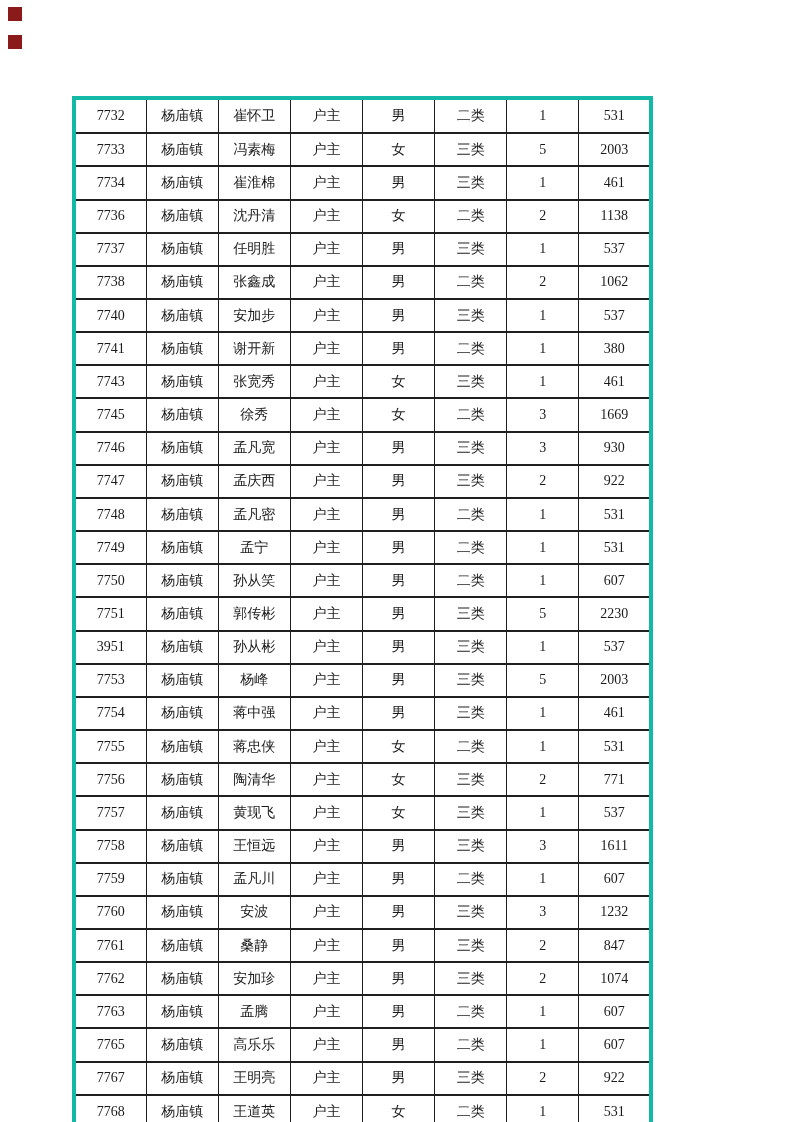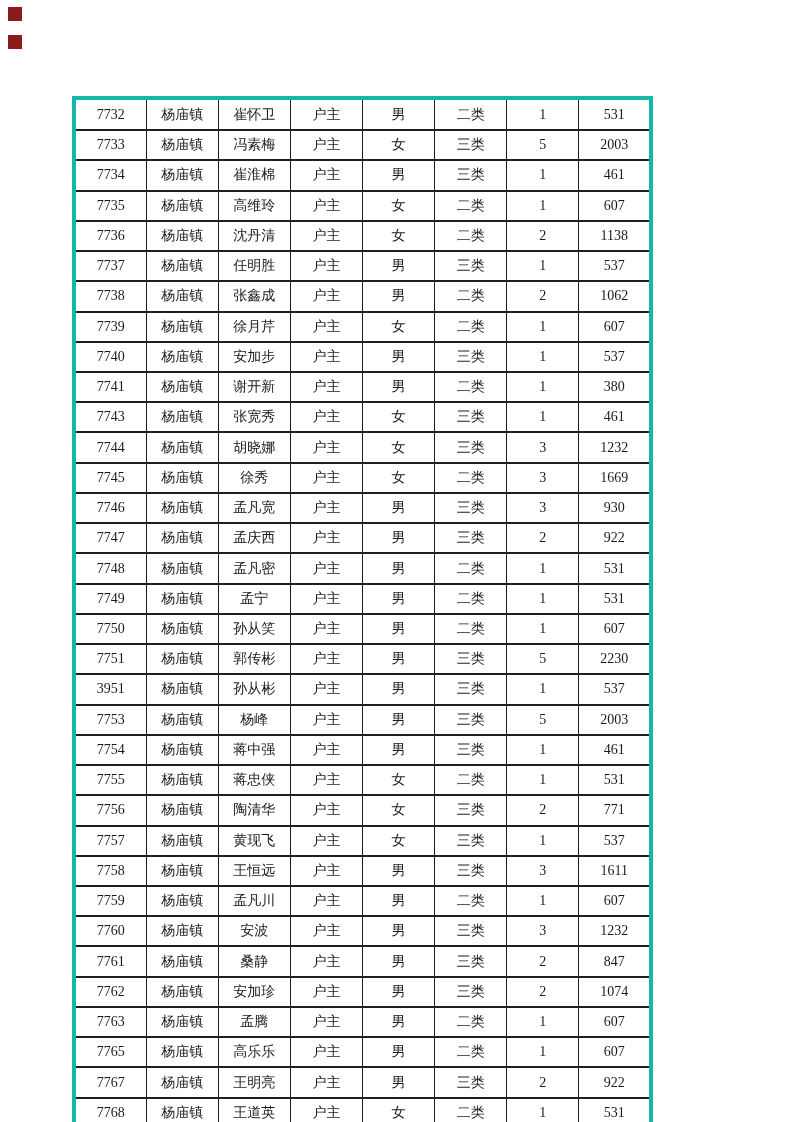--- a/index.html
+++ b/index.html
@@ -81,30 +81,20 @@
         <td>7734</td>
         <td>杨庙镇</td>
         <td>崔淮棉</td>
         <td>户主</td>
         <td>男</td>
         <td>三类</td>
         <td>1</td>
         <td>461</td>
       </tr>
       <tr>
-        <td>7735</td>
-        <td>杨庙镇</td>
-        <td>高维玲</td>
-        <td>户主</td>
-        <td>女</td>
-        <td>二类</td>
-        <td>1</td>
-        <td>607</td>
-      </tr>
-      <tr>
         <td>7736</td>
         <td>杨庙镇</td>
         <td>沈丹清</td>
         <td>户主</td>
         <td>女</td>
         <td>二类</td>
         <td>2</td>
         <td>1138</td>
       </tr>
       <tr>
@@ -121,30 +111,20 @@
         <td>7738</td>
         <td>杨庙镇</td>
         <td>张鑫成</td>
         <td>户主</td>
         <td>男</td>
         <td>二类</td>
         <td>2</td>
         <td>1062</td>
       </tr>
       <tr>
-        <td>7739</td>
-        <td>杨庙镇</td>
-        <td>徐月芹</td>
-        <td>户主</td>
-        <td>女</td>
-        <td>二类</td>
-        <td>1</td>
-        <td>607</td>
-      </tr>
-      <tr>
         <td>7740</td>
         <td>杨庙镇</td>
         <td>安加步</td>
         <td>户主</td>
         <td>男</td>
         <td>三类</td>
         <td>1</td>
         <td>537</td>
       </tr>
       <tr>
@@ -159,30 +139,20 @@
       </tr>
       <tr>
         <td>7743</td>
         <td>杨庙镇</td>
         <td>张宽秀</td>
         <td>户主</td>
         <td>女</td>
         <td>三类</td>
         <td>1</td>
         <td>461</td>
-      </tr>
-      <tr>
-        <td>7744</td>
-        <td>杨庙镇</td>
-        <td>胡晓娜</td>
-        <td>户主</td>
-        <td>女</td>
-        <td>三类</td>
-        <td>3</td>
-        <td>1232</td>
       </tr>
       <tr>
         <td>7745</td>
         <td>杨庙镇</td>
         <td>徐秀</td>
         <td>户主</td>
         <td>女</td>
         <td>二类</td>
         <td>3</td>
         <td>1669</td>

